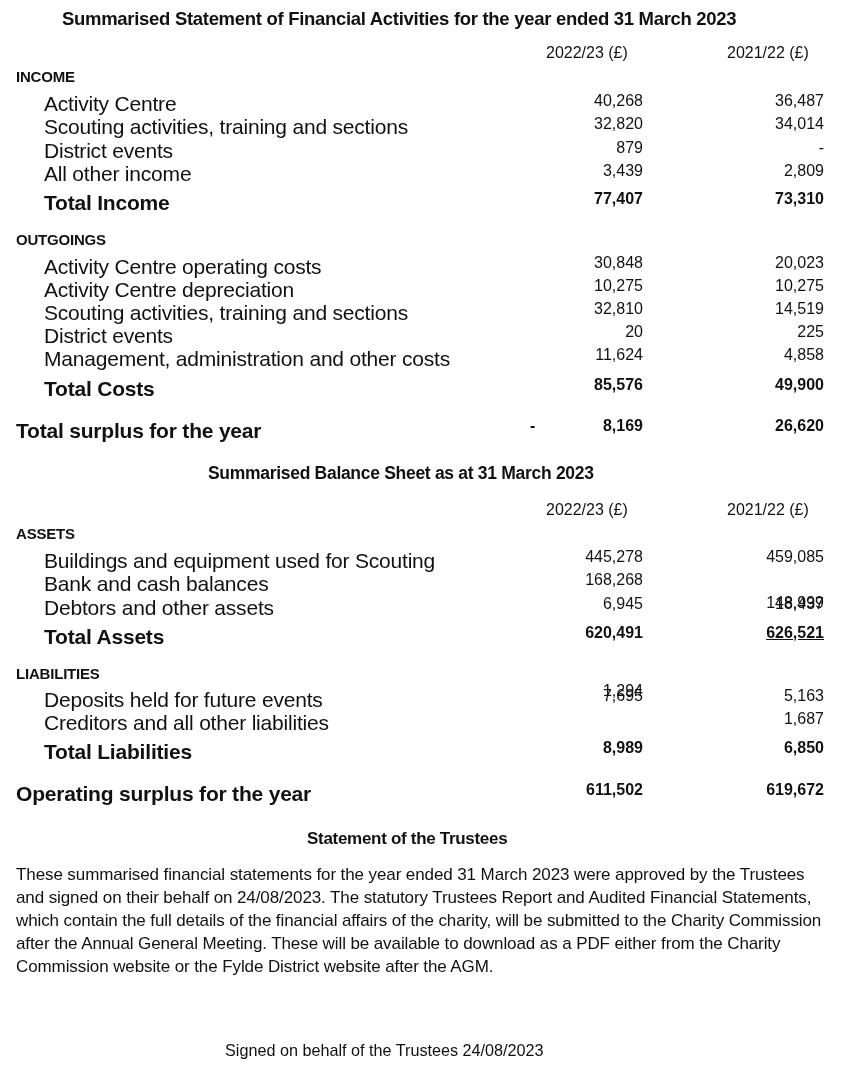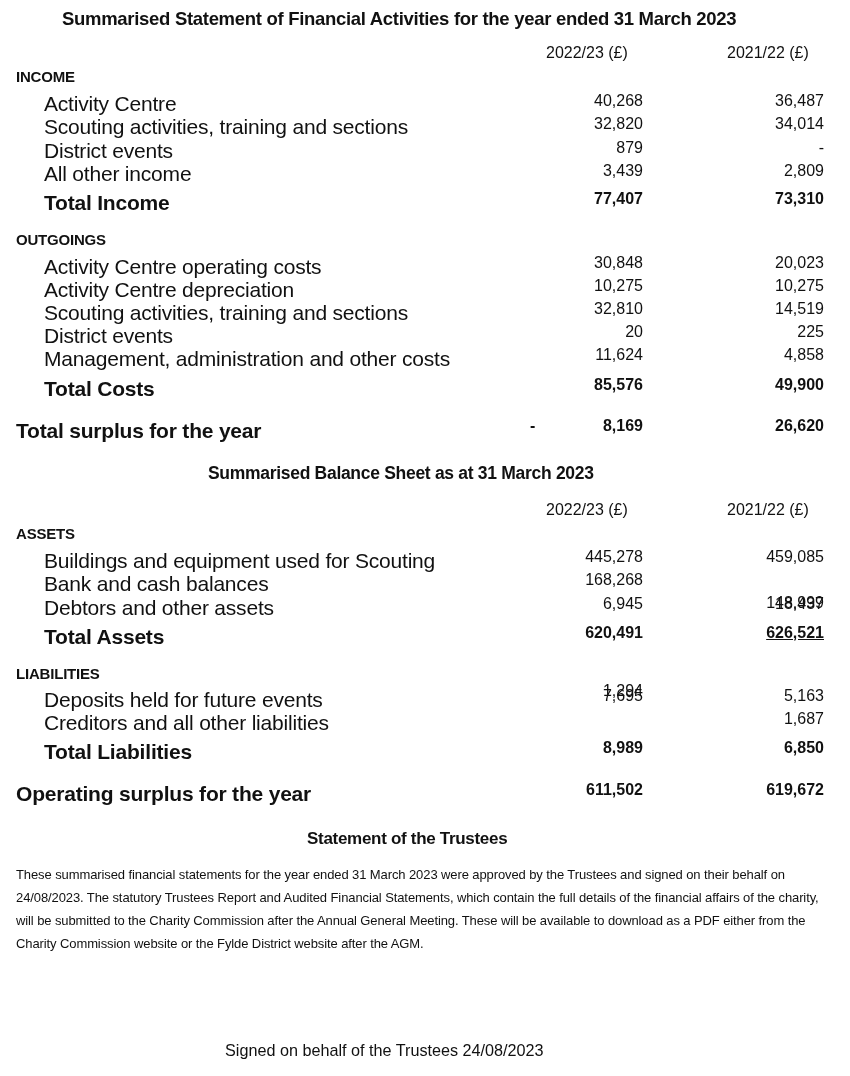--- a/index.html
+++ b/index.html
@@ -13,21 +13,21 @@
     .section { font-weight: bold; font-size: 15px; letter-spacing: -0.2px; }
     .item { font-size: 21px; letter-spacing: -0.2px; }
     .bold { font-weight: bold; }
     .num { font-size: 16px; text-align: right; width: 120px; }
     .c1 { left: 523px; }
     .c2 { left: 704px; }
     .lbl-indent { left: 44px; }
     .lbl-flush { left: 16px; }
     .para {
       position: absolute; left: 16px; top: 863px; width: 820px;
-      font-size: 13px; line-height: 23px; letter-spacing: -0.1px;
+      font-size: 17px; line-height: 23px; letter-spacing: -0.1px;
     }
     .neg-sign { font-weight: bold; font-size: 16px; }
   </style>
 </head>
 <body>
 
 <div class="abs title" style="left:62px; top:8px;">Summarised Statement of Financial Activities for the year ended 31 March 2023</div>
 <div class="abs colhdr" style="left:546px; top:44px;">2022/23 (£)</div>
 <div class="abs colhdr" style="left:727px; top:44px;">2021/22 (£)</div>
 

